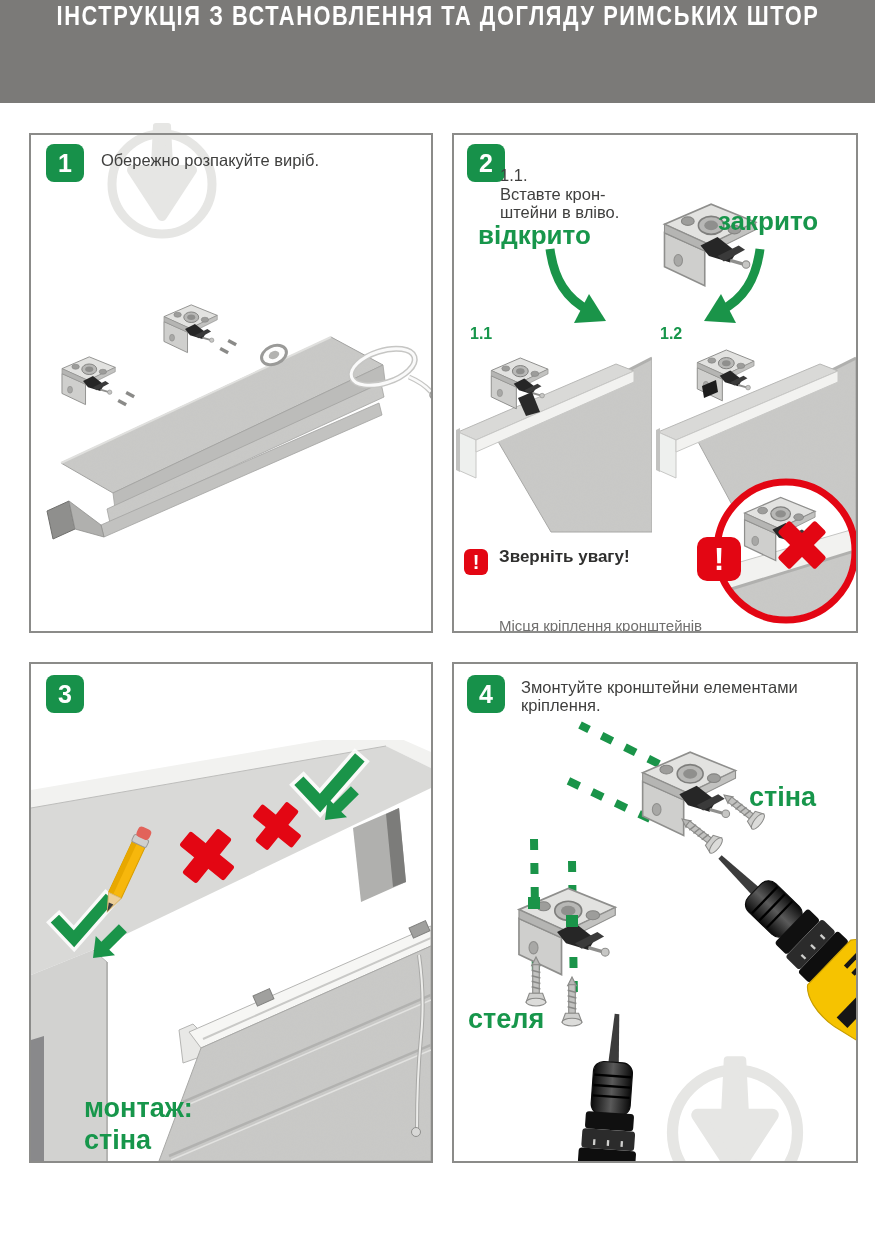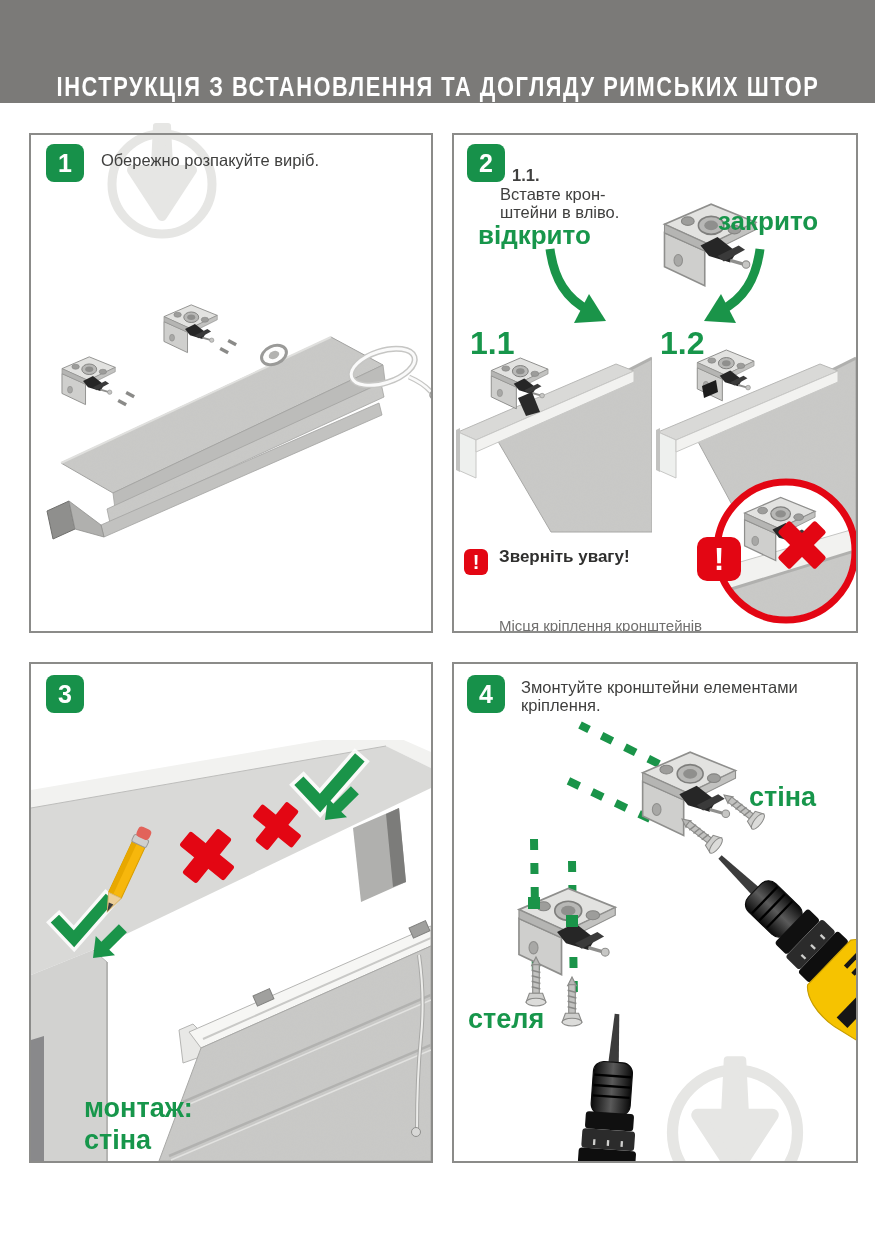--- a/index.html
+++ b/index.html
@@ -1,38 +1,38 @@
 <!DOCTYPE html>
 <html><head>
 <meta charset="utf-8">
 <style>
   html,body{margin:0;padding:0;background:#fff;}
   .page{position:relative;width:875px;height:1241px;background:#ffffff;overflow:hidden;
         font-family:"Liberation Sans", sans-serif;}
   .abs{position:absolute;}
   
   .header{position:absolute;left:0;top:0;width:875px;height:103px;background:#7b7a78;
-          display:flex;align-items:flex-end;justify-content:center;z-index:3;}
+          display:flex;align-items:flex-start;justify-content:center;z-index:3;}
   .header-title{color:#ffffff;font-weight:bold;font-size:28px;letter-spacing:2px;white-space:nowrap;
                 display:inline-block;transform:scaleX(0.78);transform-origin:center;}
   
   .watermark{z-index:0;}
   
   .panel{position:absolute;border:2px solid #8b8b89;background:transparent;overflow:hidden;z-index:1;}
   #panel1{left:29px;top:133px;width:400px;height:496px;}
   #panel2{left:452px;top:133px;width:402px;height:496px;}
   #panel3{left:29px;top:662px;width:400px;height:497px;}
   #panel4{left:452px;top:662px;width:402px;height:497px;}
   .badge{position:absolute;width:38px;height:38px;background:#17914a;border-radius:8px;
          color:#fff;font-weight:bold;font-size:25px;display:flex;align-items:center;justify-content:center;z-index:5;}
   .step-text{position:absolute;color:#3f3f3e;font-size:16.5px;line-height:1.12;white-space:pre-line;z-index:5;}
-  .sub-label{font-weight:bold;color:#3f3f3e;margin-left:12px;}
+  .sub-label{font-weight:normal;color:#3f3f3e;}
   .green-label{position:absolute;color:#17964b;font-weight:bold;z-index:6;white-space:pre-line;}
   .state-label{font-size:26px;}
-  .fig-label{font-size:32px;}
+  .fig-label{font-size:16px;}
   .mount-label{font-size:27px;line-height:1.2;margin-left:20px;}
   .wall-ceil-label{font-size:27px;}
   .warn-badge{position:absolute;background:#e30613;border-radius:6px;color:#fff;font-weight:bold;
               display:flex;align-items:center;justify-content:center;z-index:7;}
   #warn-badge-small{left:10px;top:414px;width:24px;height:26px;font-size:20px;}
   #warn-badge-big{left:243px;top:402px;width:44px;height:44px;font-size:32px;border-radius:10px;}
   .warn-title{position:absolute;left:45px;top:412px;font-size:17px;font-weight:bold;color:#2f2f2e;z-index:6;}
   .warn-body{position:absolute;left:45px;top:438px;width:250px;font-size:15px;line-height:1.16;
              color:#706f6e;white-space:pre-line;z-index:6;margin-top:44px;}
   svg{display:block;}

